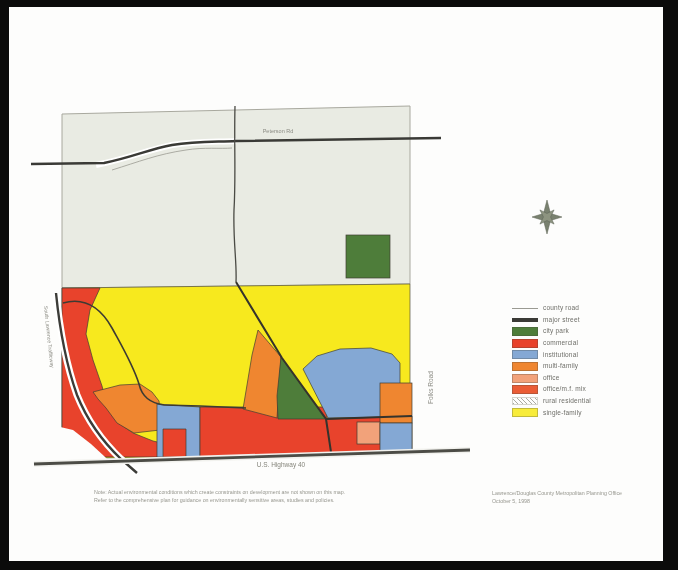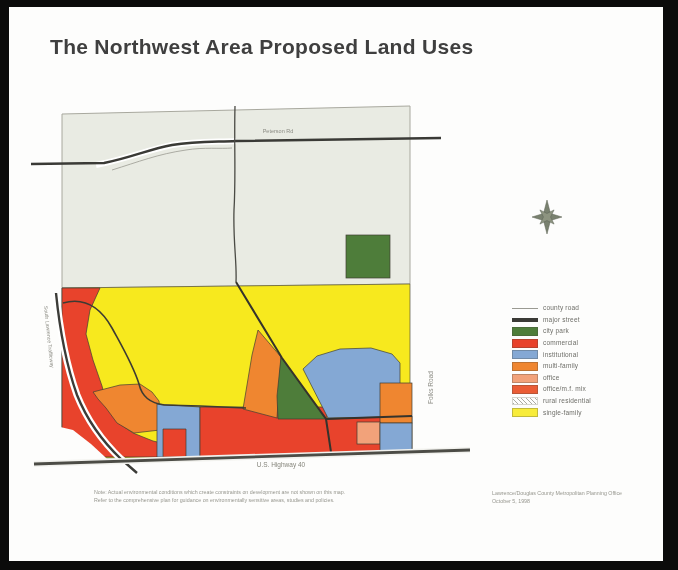--- a/index.html
+++ b/index.html
@@ -19,21 +19,20 @@
   .notes{position:absolute;left:85px;top:481px;width:340px;z-index:2;
          font-size:5.3px;line-height:1.55;color:#96968e;}
   .attribution{position:absolute;left:483px;top:482px;width:160px;z-index:2;
          font-size:5.3px;line-height:1.55;color:#96968e;}
 </style>
 </head>
 <body>
 
 <div class="page">
 
-  <h1 class="title">The Northwest Area Proposed Land Uses</h1>
 
   <svg class="svg-overlay" viewBox="0 0 678 570" xmlns="http://www.w3.org/2000/svg">
 
     <g>
       <polygon points="62,114 410,106 410,284 62,288" stroke="#a8a89e" stroke-width="1" fill="#e9ebe3"></polygon>
       <polygon points="62,288 410,284 410,452 200,458 62,458" stroke="#55523d" stroke-width="0.7" fill="#f7e91e"></polygon>
       <rect x="346" y="235" width="44" height="43" stroke="#3f3d33" stroke-width="0.7" fill="#4e7d3a"></rect>
       <polygon points="62,288 100,288 90,310 86,334 93,360 102,386 107,406 117,422 133,433 153,441 170,445 170,457 62,457" stroke="#3f3d33" stroke-width="0.7" fill="#e8432c"></polygon>
       <polygon points="93,392 120,385 140,384 152,392 159,401 160,412 160,430 134,433 117,423 106,408 98,399" stroke="#3f3d33" stroke-width="0.7" fill="#ef8630"></polygon>
       <polygon points="157,404 200,407 200,457 157,457" stroke="#3f3d33" stroke-width="0.7" fill="#84a8d4"></polygon>

